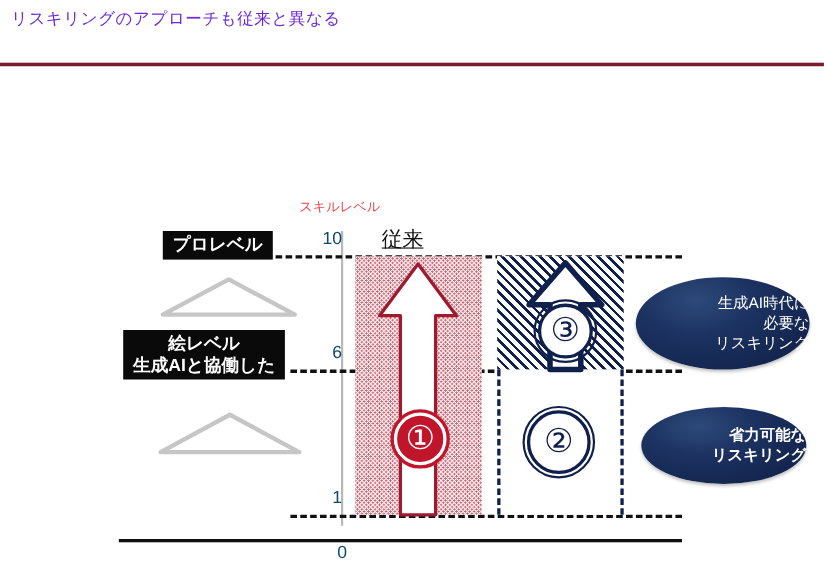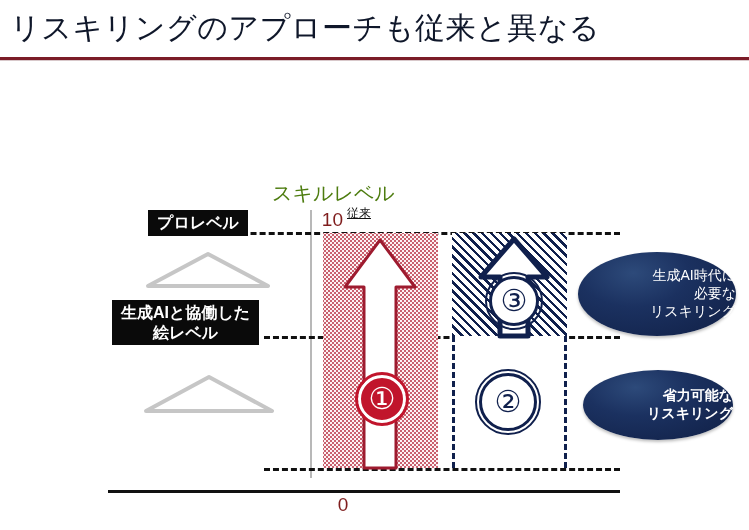--- a/index.html
+++ b/index.html
@@ -13,22 +13,22 @@
     font-family: "Liberation Sans", "DejaVu Sans", sans-serif;
     overflow: hidden;
     position: relative;
   }
 
   
   .slide-title {
     position: absolute;
     left: 10px;
     top: 8px;
-    font-size: 30px;
-    color: #0f172a;
+    font-size: 15px;
+    color: #6d28d9;
     letter-spacing: 0.5px;
     white-space: nowrap;
   }
   .title-rule {
     position: absolute;
     left: 0px;
     top: 57px;
     width: 749px;
     height: 3px;
     background: #7b1c28;
@@ -49,66 +49,65 @@
     top: 0;
     width: 749px;
     height: 530px;
   }
 
   
   .axis-title {
     position: absolute;
     left: 272px;
     top: 180px;
-    font-size: 20px;
-    color: #4d7c0f;
+    font-size: 12px;
+    color: #ef4444;
     white-space: nowrap;
   }
   .y-axis-line {
     position: absolute;
     left: 310px;
     top: 210px;
     width: 2px;
     height: 268px;
     background: #b8b8b8;
   }
   .x-axis-line {
     position: absolute;
     left: 108px;
     top: 490px;
     width: 512px;
     height: 3px;
     background: #111111;
   }
   .tick-label {
     position: absolute;
-    font-size: 19px;
-    color: #7f1d1d;
+    font-size: 16px;
+    color: #0c4a6e;
     text-align: right;
     width: 30px;
-    margin-left: 32px;
   }
   .tick-10 { left: 281px; top: 209px; }
   .tick-6  { left: 281px; top: 312px; }
   .tick-1  { left: 281px; top: 444px; }
   .tick-0  { left: 296px; top: 494px; text-align: center; }
 
   .grid-dash {
     position: absolute;
     height: 0px;
     border-top: 3px dashed #111111;
   }
   .grid-10 { left: 196px; top: 232px; width: 424px; }
   .grid-6  { left: 264px; top: 336px; width: 356px; }
   .grid-1  { left: 264px; top: 468px; width: 356px; }
 
   
   .col-header {
     position: absolute;
-    font-size: 12px;
+    font-size: 19px;
     color: #111111;
     white-space: nowrap;
     text-decoration: underline;
   }
   .col-header-left  { left: 347px; top: 205px; }
   .col-header-right { left: 455px; top: 203px; }
 
   
   .level-label {
     position: absolute;
@@ -260,22 +259,22 @@
   <div class="tick-label tick-6">6</div>
   <div class="tick-label tick-1">1</div>
   <div class="tick-label tick-0">0</div>
 
   <div class="col-header col-header-left">従来</div>
 
   <div class="level-label level-pro">
     <span>プロレベル</span>
   </div>
   <div class="level-label level-ai">
+    <div>絵レベル</div>
     <div>生成AIと協働した</div>
-    <div>絵レベル</div>
   </div>
 
   <div class="tri tri-upper">
     <svg width="126" height="40" viewBox="0 0 126 40">
       <polygon points="3,36 63,4 123,36" fill="#ffffff" stroke="#c6c6c6" stroke-width="4" stroke-linejoin="round"></polygon>
     </svg>
   </div>
   <div class="tri tri-lower">
     <svg width="132" height="42" viewBox="0 0 132 42">
       <polygon points="3,38 66,4 129,38" fill="#ffffff" stroke="#c6c6c6" stroke-width="4" stroke-linejoin="round"></polygon>

